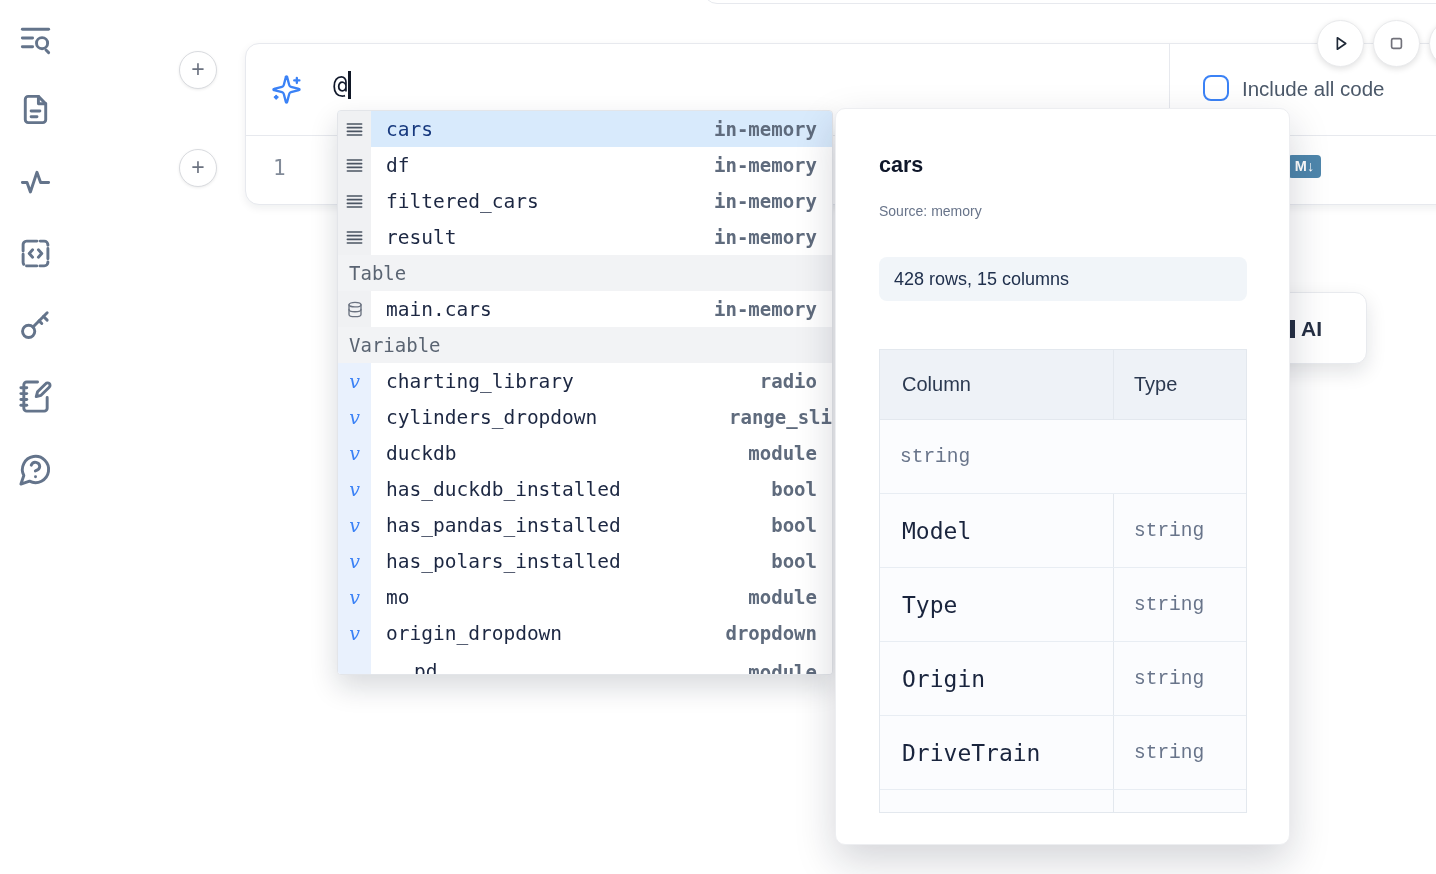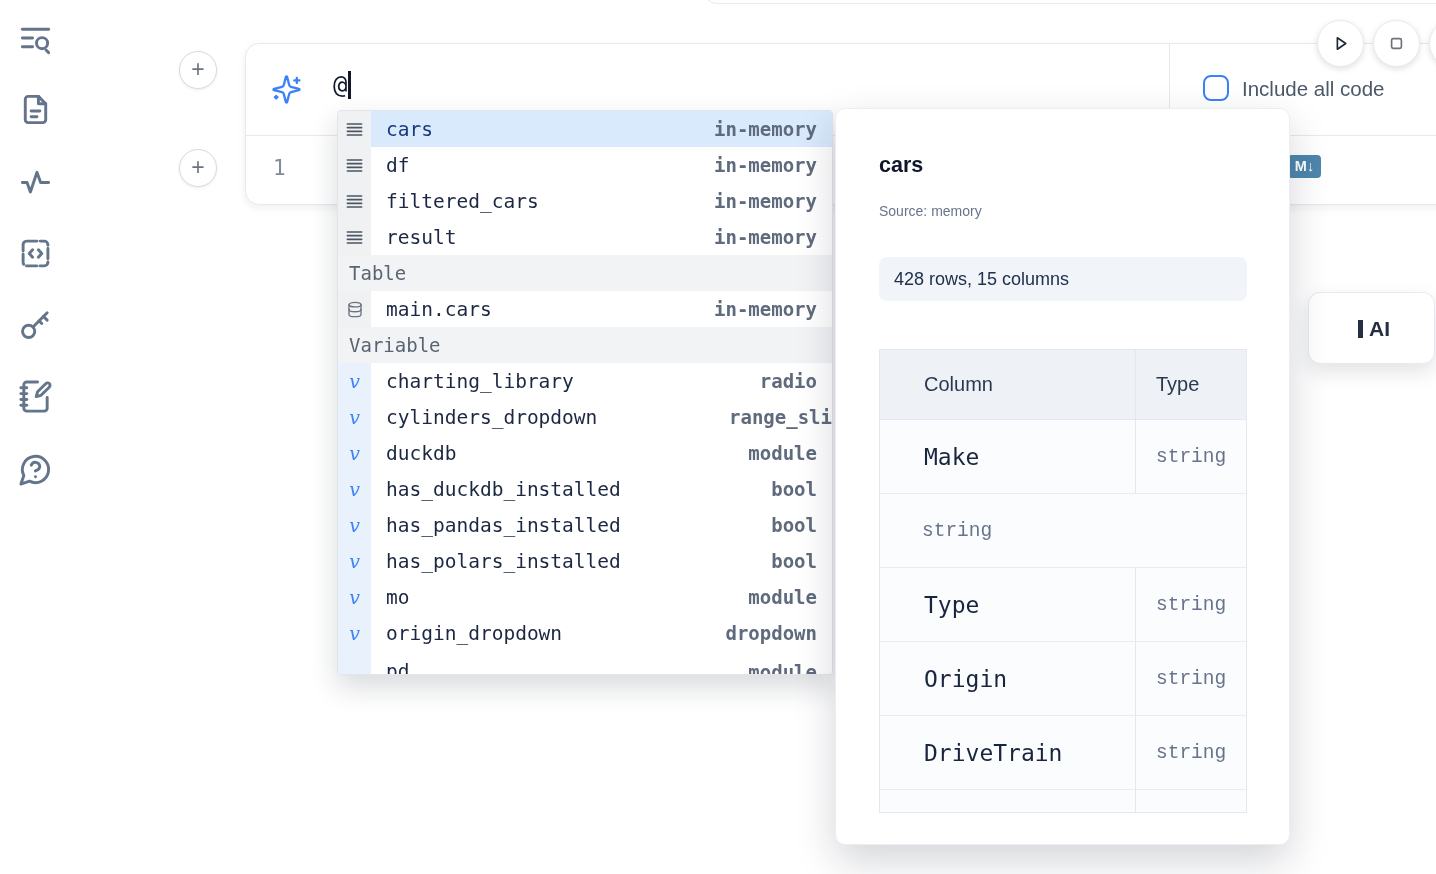--- a/index.html
+++ b/index.html
@@ -55,43 +55,43 @@
   .ac-item.selected { background:#d8eafc; }
   .ac-item.selected .ac-name { color:#17397e; }
   .ac-gutter { width:33px; align-self:stretch; background:#f0f1f3; display:flex; align-items:center; justify-content:center; flex:none; }
   .ac-gutter.var { background:#e9f1fd; }
   .rows-icon svg { width:19px; height:19px; stroke:#4b5563; stroke-width:2.1; stroke-linecap:round; fill:none; }
   .db-small svg { width:18px; height:19px; stroke:#6b7280; stroke-width:1.8; fill:none; stroke-linecap:round; }
   .var-glyph { color:#3b82f6; font-style:italic; font-size:19px; font-family:"DejaVu Serif","Liberation Serif",serif; }
   .ac-name { font-size:19.5px; color:#1c2742; margin-left:15px; white-space:nowrap; }
   .ac-type { font-size:19px; color:#5f6b7d; margin-left:auto; margin-right:15px; white-space:nowrap;font-weight:bold; }
   .ac-item.clip-type .ac-type { margin-right:0; }
-  .ac-item.cut-row { height:23px; overflow:hidden; align-items:flex-start; }
+  .ac-item.cut-row { height:23px; overflow:hidden; align-items:flex-start;gap:28px; }
   .ac-item.cut-row .ac-name, .ac-item.cut-row .ac-type { line-height:42px; }
   .ac-item.cut-row .ac-gutter { height:36px; }
   
   .popup { position:absolute; left:835px; top:108px; width:455px; height:737px; z-index:20;
     background:#fff; border:1px solid #edeef1; border-radius:10px;
     box-shadow:0 16px 40px rgba(15,23,42,.18); }
   .pp-title { position:absolute; left:43px; top:44px; font-size:21.5px; font-weight:bold; color:#0f172a; }
   .pp-source { position:absolute; left:43px; top:94px; font-size:14px; color:#68748a; }
   .pp-badge { position:absolute; left:43px; top:148px; width:368px; height:44px;
     background:#f1f5f9; border-radius:8px; line-height:44px; padding-left:15px;
     font-size:18px; color:#20304d; }
   .pp-table { position:absolute; left:43px; top:240px; width:368px; height:464px;
     border:1px solid #e3e8ee; overflow:hidden; background:#fff; }
-  .pt-row { display:flex; height:74px; background:#fbfcfe; border-bottom:1px solid #e8edf3;padding-left:22px; }
+  .pt-row { display:flex; height:74px; background:#fbfcfe; border-bottom:1px solid #e8edf3; }
   .pt-row.head { height:70px; background:#eef2f7; border-bottom:1px solid #e3e8ee; }
   .pt-c1 { width:234px; border-right:1px solid #e3e8ee; display:flex; align-items:center; padding-left:22px; flex:none; }
   .pt-c2 { flex:1; display:flex; align-items:center; padding-left:20px; }
   .pt-head-txt { font-size:20px; color:#2b3950; }
   .pt-col { font-size:23px; color:#19243d; }
   .pt-type { font-size:19.5px; color:#68748a;font-family:Liberation Mono, monospace; }
   
-  .ai-card { position:absolute; left:1308px; top:292px; width:127px; height:72px; z-index:5;
+  .ai-card { position:absolute; left:1240px; top:292px; width:127px; height:72px; z-index:5;
     background:#fff; border:1px solid #e8eaee; border-radius:12px;
     box-shadow:0 8px 20px rgba(15,23,42,.12); cursor:pointer; }
   .ai-card .frag { position:absolute; left:49px; top:27px; width:5px; height:18px; background:#252f43; }
   .ai-card .lbl { position:absolute; left:60px; top:24px; font-size:21px; font-weight:bold; color:#252f43; }
 </style>
 </head>
 <body>
 
 <div id="canvas">
 
@@ -343,28 +343,28 @@
     <div class="pp-table">
       <div class="pt-row head">
         <div class="pt-c1">
             <span class="pt-head-txt">Column</span>
           </div>
         <div class="pt-c2">
             <span class="pt-head-txt">Type</span>
           </div>
       </div>
       <div class="pt-row">
-        <div class="pt-c1">
-            <span class="pt-col mono">Make</span>
-          </div>
-        <div class="pt-c2">
-            <span class="pt-type">string</span>
-          </div>
-      </div>
-      <div class="pt-row">
+        <div class="pt-c2">
+            <span class="pt-type">string</span>
+          </div>
+      </div>
+      <div class="pt-row">
+        <div class="pt-c1">
+            <span class="pt-col mono">Model</span>
+          </div>
         <div class="pt-c2">
             <span class="pt-type">string</span>
           </div>
       </div>
       <div class="pt-row">
         <div class="pt-c1">
             <span class="pt-col mono">Type</span>
           </div>
         <div class="pt-c2">
             <span class="pt-type">string</span>

